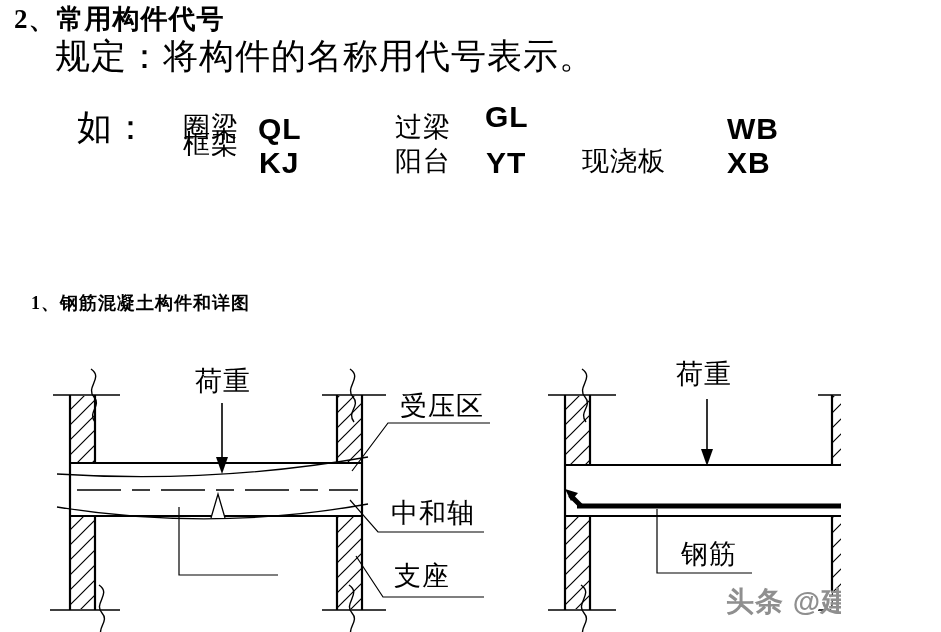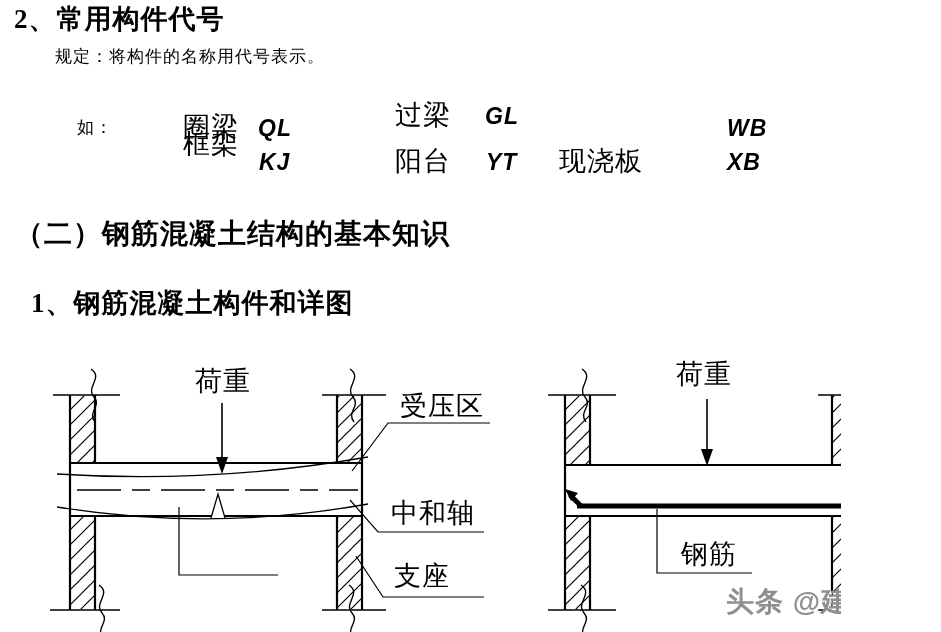--- a/index.html
+++ b/index.html
@@ -1,25 +1,25 @@
 <!DOCTYPE html>
 <html><head>
 <meta charset="utf-8">
 <style>
   html,body{margin:0;padding:0;background:#fff;}
   .page{position:relative;width:841px;height:632px;background:#ffffff;overflow:hidden;
         font-family:"Liberation Serif","DejaVu Serif",serif;color:#000;}
   .abs{position:absolute;white-space:nowrap;}
   .t-title{font-size:27px;line-height:31px;font-weight:bold;letter-spacing:1px;}
-  .t-body{font-size:17px;line-height:31px;letter-spacing:1px;}
+  .t-body{font-size:35px;line-height:31px;letter-spacing:1px;}
   .t-name{font-size:27px;line-height:31px;letter-spacing:1px;}
   .t-code{font-family:"Liberation Sans","DejaVu Sans",sans-serif;font-weight:bold;
-          font-size:23px;line-height:31px;letter-spacing:1px;font-style:italic;}
+          font-size:30px;line-height:31px;letter-spacing:1px;}
   .t-sec{font-size:28px;line-height:34px;font-weight:bold;letter-spacing:1px;}
-  .t-sub{font-size:27px;line-height:32px;font-weight:bold;letter-spacing:1px;}
+  .t-sub{font-size:18px;line-height:32px;font-weight:bold;letter-spacing:1px;}
   .t-lbl{font-size:27px;line-height:29px;letter-spacing:1px;}
   .t-wm{font-family:"Liberation Sans","DejaVu Sans",sans-serif;font-weight:bold;
         font-size:28px;line-height:30px;color:#8f8f8f;text-shadow:2px 2px 0 #ffffff;letter-spacing:1px;}
   svg.art{position:absolute;left:0;top:0;}
 </style>
 </head>
 <body>
 
 <div class="page">
 
@@ -131,32 +131,31 @@
       <path d="M657 509 L657 573 L752 573" stroke-width="1.2"></path>
     </g>
   </svg>
 
   <div class="abs t-title" style="left:14px;top:4px">2、常用构件代号</div>
   <div class="abs t-body" style="left:55px;top:41px">规定：将构件的名称用代号表示。</div>
   <div class="abs t-body" style="left:77px;top:112px">如：</div>
 
   <div class="abs t-name" style="left:183px;top:112px">圈梁</div>
   <div class="abs t-code" style="left:258px;top:113px">QL</div>
-  <div class="abs t-name" style="left:395px;top:100px">过梁</div>
+  <div class="abs t-name" style="left:395px;top:112px">过梁</div>
   <div class="abs t-code" style="left:485px;top:101px">GL</div>
   <div class="abs t-code" style="left:727px;top:113px">WB</div>
 
   <div class="abs t-name" style="left:183px;top:129px">框架</div>
   <div class="abs t-code" style="left:259px;top:147px">KJ</div>
   <div class="abs t-name" style="left:395px;top:146px">阳台</div>
   <div class="abs t-code" style="left:486px;top:147px">YT</div>
-  <div class="abs t-name" style="left:559px;top:146px">现浇板</div>
+  <div class="abs t-name" style="left:582px;top:146px">现浇板</div>
   <div class="abs t-code" style="left:727px;top:147px">XB</div>
 
-  <div class="abs t-sec" style="left:15px;top:217px">（二）钢筋混凝土结构的基本知识</div>
   <div class="abs t-sub" style="left:31px;top:287px">1、钢筋混凝土构件和详图</div>
 
   <div class="abs t-lbl" style="left:195px;top:367px">荷重</div>
   <div class="abs t-lbl" style="left:391px;top:499px">中和轴</div>
   <div class="abs t-lbl" style="left:400px;top:392px">受压区</div>
   <div class="abs t-lbl" style="left:394px;top:562px">支座</div>
   <div class="abs t-lbl" style="left:676px;top:360px">荷重</div>
   <div class="abs t-lbl" style="left:681px;top:540px">钢筋</div>
 
   <div class="abs t-wm" style="left:726px;top:587px">头条 @建工小队长</div>

